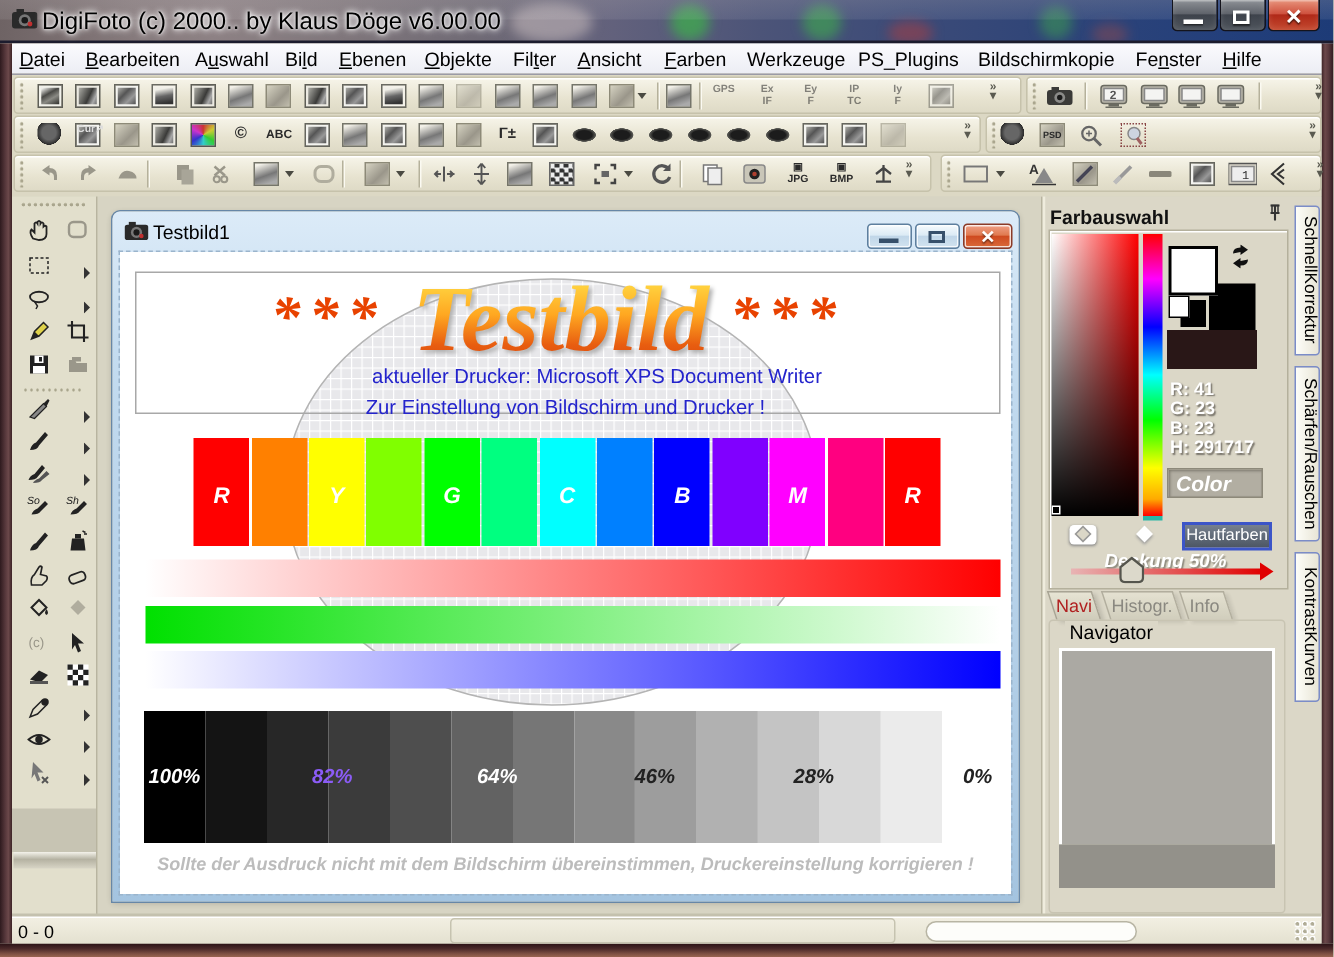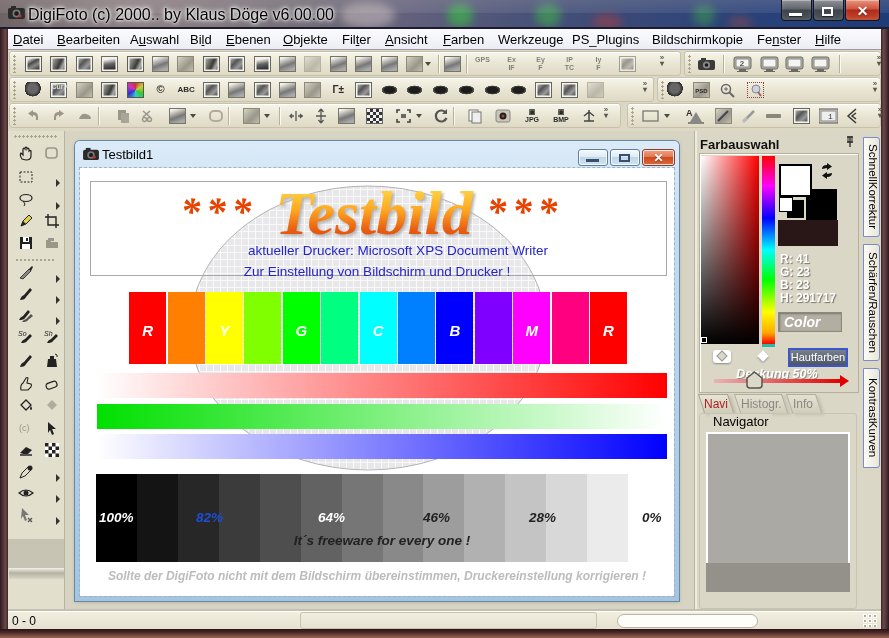--- a/index.html
+++ b/index.html
@@ -559,27 +559,26 @@
 <div class="gray" style="left:220.7px;width:41.4px;background:rgb(98,98,98)"></div>
 <div class="gray" style="left:261.6px;width:41.4px;background:rgb(118,118,118)"></div>
 <div class="gray" style="left:302.5px;width:41.4px;background:rgb(137,137,137)"></div>
 <div class="gray" style="left:343.4px;width:41.4px;background:rgb(157,157,157)"></div>
 <div class="gray" style="left:384.4px;width:41.4px;background:rgb(177,177,177)"></div>
 <div class="gray" style="left:425.3px;width:41.4px;background:rgb(196,196,196)"></div>
 <div class="gray" style="left:466.2px;width:41.4px;background:rgb(216,216,216)"></div>
 <div class="gray" style="left:507.2px;width:41.4px;background:rgb(235,235,235)"></div>
 <div class="gray" style="left:548.1px;width:41.4px;background:rgb(255,255,255)"></div>
 <div class="glabel" style="left:19px;color:#fff">100%</div>
-<div class="glabel" style="left:116px;color:#1d4ed8">82%</div>
+<div class="glabel" style="left:128px;color:#8b5cf6">82%</div>
 <div class="glabel" style="left:238px;color:#fff">64%</div>
 <div class="glabel" style="left:343px;color:#222">46%</div>
 <div class="glabel" style="left:449px;color:#222">28%</div>
 <div class="glabel" style="left:562px;color:#222">0%</div>
-<div class="gfree">It´s freeware for every one !</div>
-<div id="bottomtxt">Sollte der DigiFoto nicht mit dem Bildschirm übereinstimmen, Druckereinstellung korrigieren !</div>
+<div id="bottomtxt">Sollte der Ausdruck nicht mit dem Bildschirm übereinstimmen, Druckereinstellung korrigieren !</div>
 </div>
 </div>
 <div class="abs" id="splitter"></div>
 <div class="abs" id="rpanel">
 <div class="hdr">Farbauswahl</div>
 <svg style="position:absolute;left:148px;top:4px" width="11" height="13">
       <path d="M2 2 L8 2 M5 2 L5 7 M2 7 L8 7 M5 7 L5 12" stroke="#333" stroke-width="1.4"></path>
       <rect x="3" y="2" width="4" height="5" fill="none" stroke="#333"></rect>
     </svg>
 <div id="fbox"></div>

